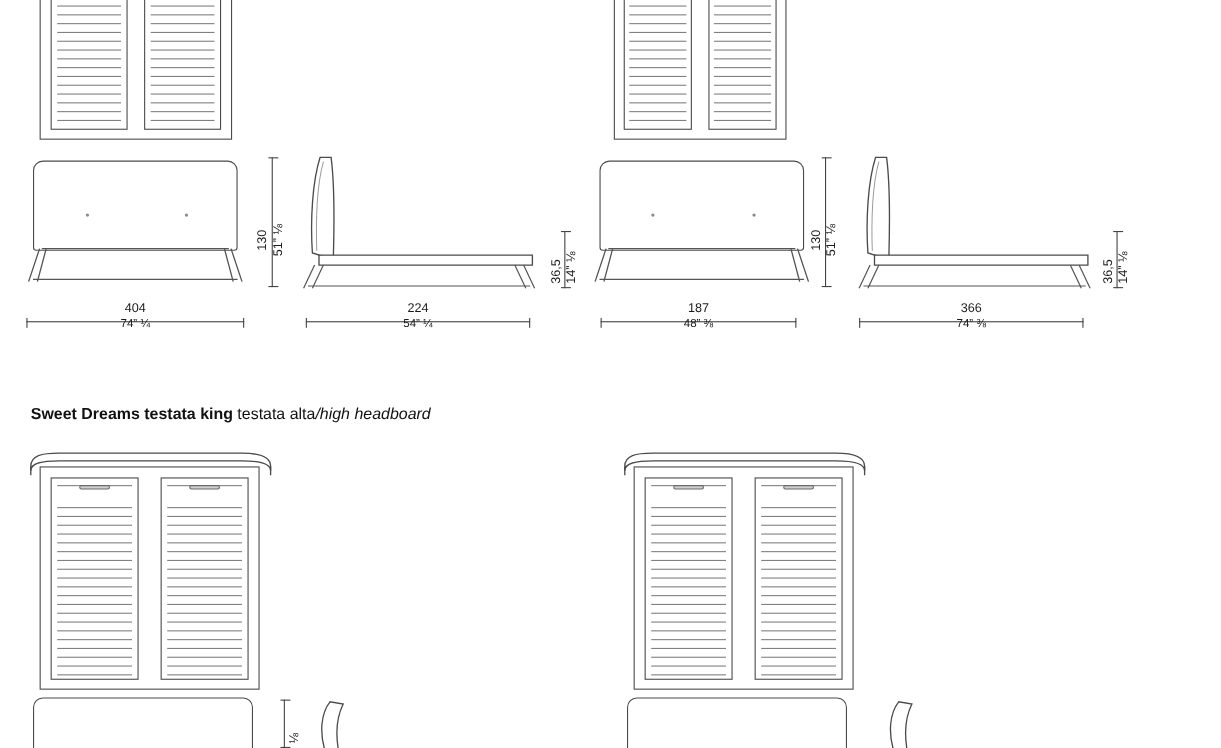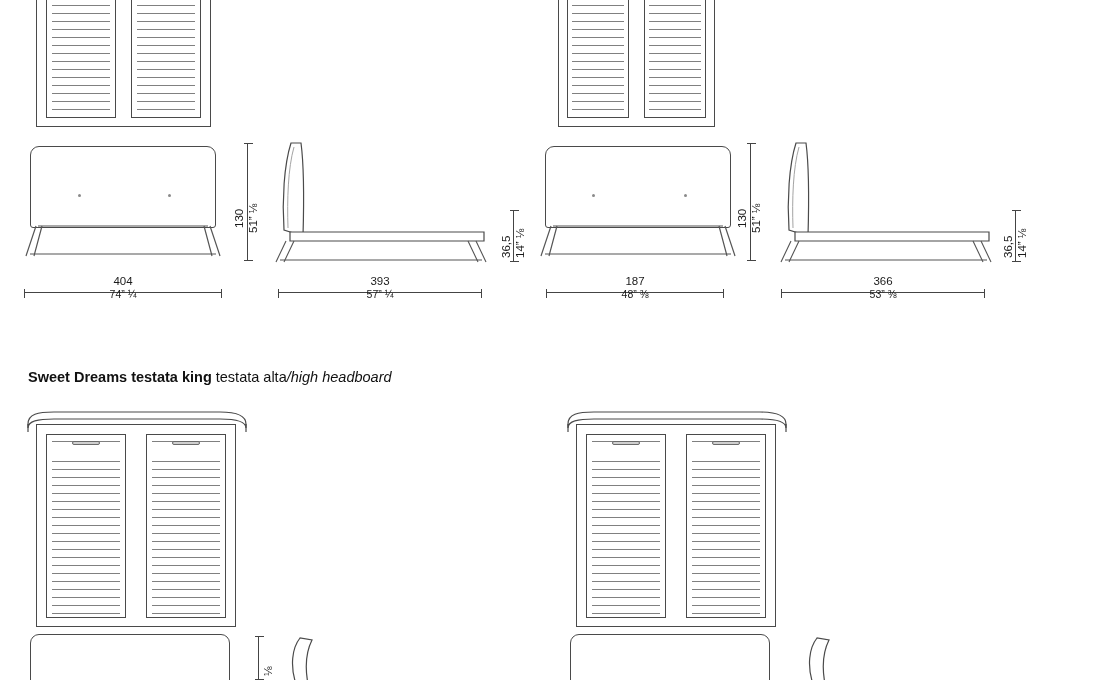--- a/index.html
+++ b/index.html
@@ -167,22 +167,22 @@
     <div class="dim-v" style="left:513px; top:210px; height:52px;"></div>
     <div class="dimtxt-v" style="left:500px; top:258px;">
       <span>36,5</span>
     </div>
     <div class="dimtxt-v" style="left:514px; top:258px;">
       <span>14” ⅛</span>
     </div>
 
     <div class="dim-h" style="left:278px; top:292px; width:204px;"></div>
     <div class="dimtxt" style="left:278px; top:274px; width:204px;">
-      <span>393</span>
-      <span class="imp">57” ¼</span>
+      <span>224</span>
+      <span class="imp">54” ¼</span>
     </div>
   </div>
 
   <div class="blk">
 
     <div class="rect" style="left:558px; top:-60px; width:157px; height:187px;"></div>
     <div class="louvre" style="left:567px; top:-52px; width:62px; height:170px;">
 
       <div class="s" style="top:56px"></div>
         <div class="s" style="top:64px"></div>
@@ -254,21 +254,21 @@
     <div class="dimtxt-v" style="left:1002px; top:258px;">
       <span>36,5</span>
     </div>
     <div class="dimtxt-v" style="left:1016px; top:258px;">
       <span>14” ⅛</span>
     </div>
 
     <div class="dim-h" style="left:781px; top:292px; width:204px;"></div>
     <div class="dimtxt" style="left:781px; top:274px; width:204px;">
       <span>366</span>
-      <span class="imp">53” ⅜</span>
+      <span class="imp">74” ⅜</span>
     </div>
   </div>
 
   <div class="caption" style="left:28px; top:369px;">
     <span class="b">Sweet Dreams testata king</span><span class="n"> testata alta</span><span class="i">/high headboard</span>
   </div>
 
   <div class="blk">
 
     <svg style="left:24px; top:410px; width:230px; height:26px;">

